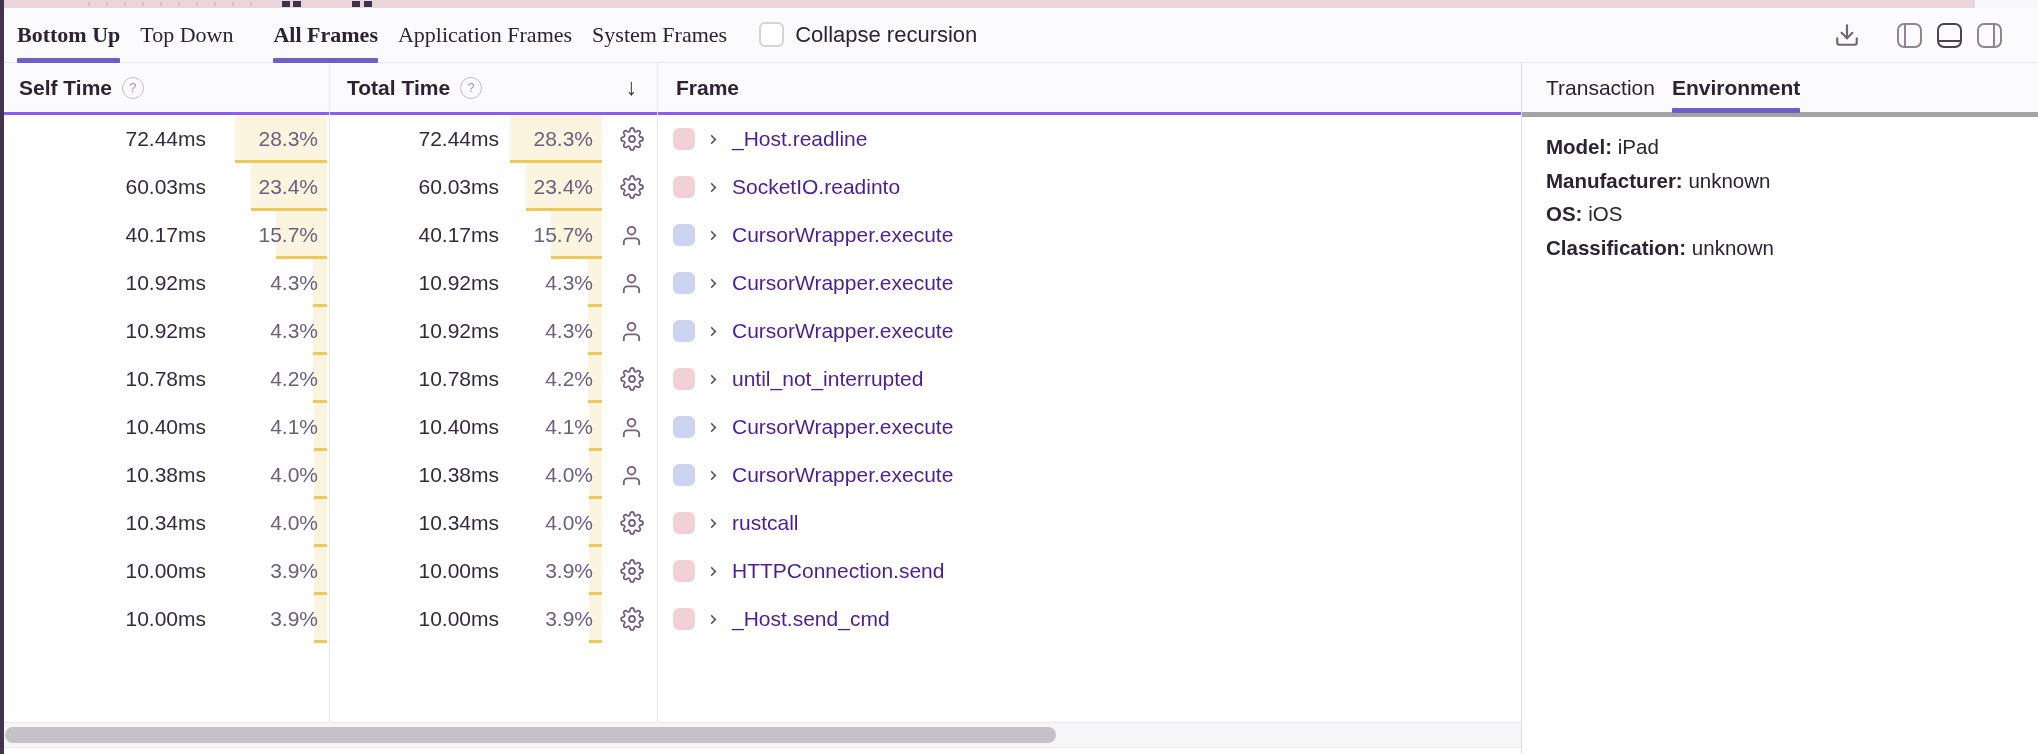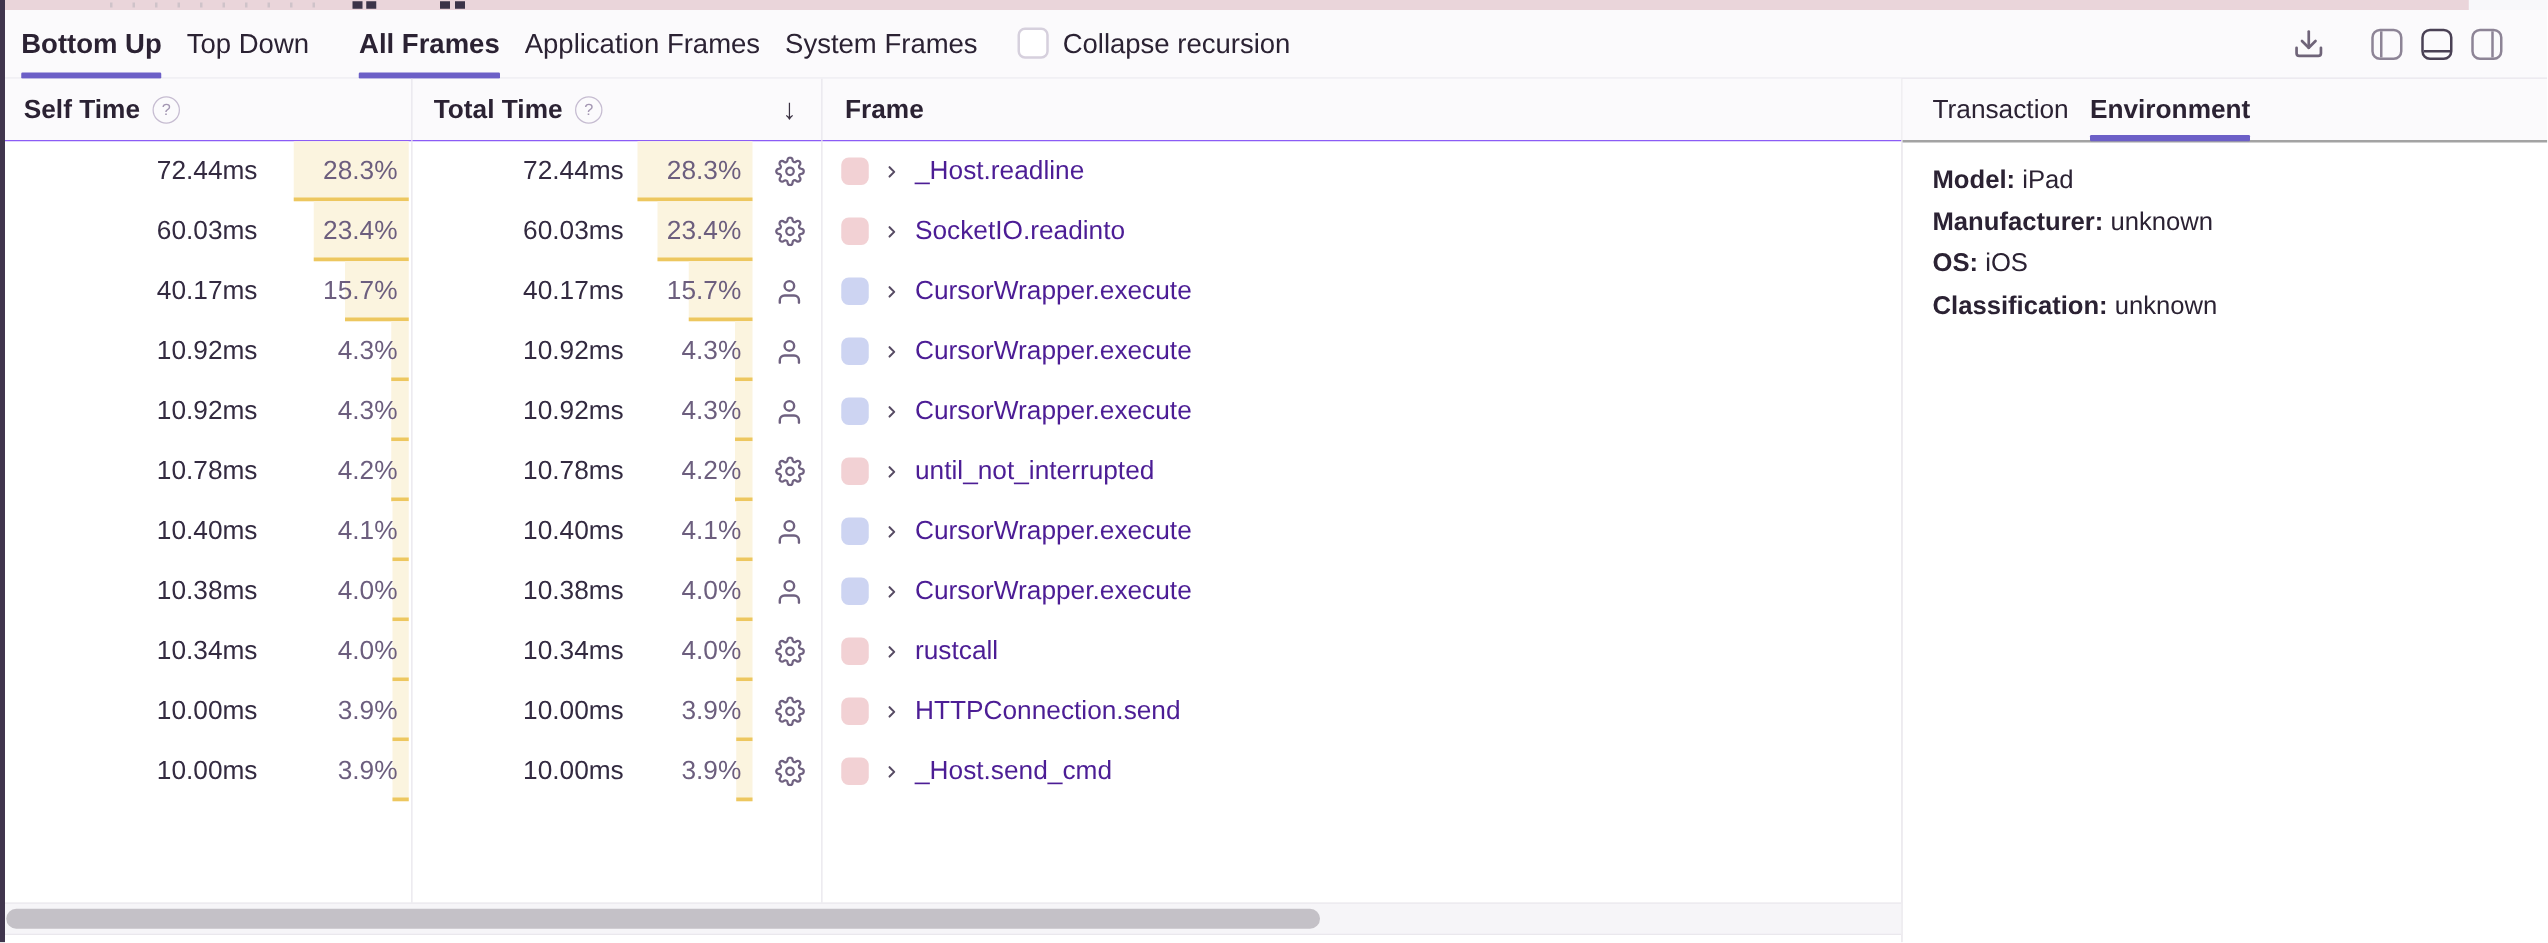--- a/index.html
+++ b/index.html
@@ -12,21 +12,21 @@
   
   .minimap{height:8px;background:#ead5da;position:relative;}
   .minimap-end{position:absolute;right:0;top:0;bottom:0;width:63px;background:#f8f8fa;}
   .mm-tick{position:absolute;top:2px;width:2px;height:4px;background:#cfc3c9;}
   .mm-mark{position:absolute;top:1px;width:8px;height:6px;background:#3b3347;}
 
   
   .toolbar{height:54px;display:flex;align-items:center;padding-left:17px;
     border-bottom:1px solid #e8e5ec;background:#fbfafc;position:relative;}
   .tab{font-size:22px;height:100%;display:flex;align-items:center;position:relative;
-    margin-right:20px;white-space:nowrap;cursor:pointer;}
+    margin-right:20px;white-space:nowrap;cursor:pointer;font-family:Liberation Serif, serif;}
   .tab:nth-child(3){margin-left:20px;}
   .tab.active{font-weight:700;}
   .tab.active::after{content:"";position:absolute;left:0;right:0;bottom:-1px;height:5px;
     background:#6c5fc7;border-radius:1px;}
   .collapse{display:flex;align-items:flex-start;gap:11px;margin-left:12px;font-size:22px;cursor:pointer;}
   .checkbox{width:21px;height:21px;border:2px solid #d6d0dd;border-radius:6px;background:#fff;flex:none;}
   .toolbar-icons{margin-left:auto;display:flex;align-items:center;gap:15px;padding-right:36px;}
   .dl-icon{margin-right:22px;display:flex;}
   .layout-icon{width:25px;height:25px;border:2px solid #8d8496;border-radius:7px;position:relative;box-sizing:border-box;}
   .layout-icon.lactive{border-color:#4a4155;}
@@ -35,21 +35,21 @@
   .li-right::after{content:"";position:absolute;right:5px;top:0;bottom:0;width:2px;background:#8d8496;}
 
   
   .content{display:flex;height:691px;}
   .table-area{position:relative;width:1521px;flex:none;background:#fff;}
   .vline{position:absolute;top:0;width:1px;background:#e8e5ec;z-index:2;}
   .vline.v1{left:329px;bottom:30px;}
   .vline.v2{left:657px;bottom:30px;}
 
   .grid{display:grid;grid-template-columns:210px 120px 175px 100px 53px 1fr;}
-  .thead{height:49px;border-bottom:1px solid #8b5cf6;background:#fbfafc;}
+  .thead{height:49px;border-bottom:3px solid #8b5cf6;background:#fbfafc;}
   .hcell{display:flex;align-items:center;font-size:21px;font-weight:600;color:#2b2233;}
   .hcell.h-self{grid-column:1/3;padding-left:19px;gap:10px;}
   .hcell.h-total{grid-column:3/5;padding-left:17px;gap:10px;}
   .hcell.h-sort{grid-column:5;justify-content:center;font-weight:400;font-size:23px;color:#3a3142;}
   .hcell.h-frame{grid-column:6;padding-left:18px;}
   .help{width:20px;height:20px;border:1.5px solid #c6bcd1;border-radius:50%;color:#a396b2;
     font-size:13px;font-weight:400;display:flex;align-items:center;justify-content:center;flex:none;}
 
   .row{height:48px;cursor:default;}
   .cell{display:flex;align-items:center;font-size:21px;min-width:0;}
@@ -68,21 +68,21 @@
   .chev{display:flex;flex:none;cursor:pointer;}
 
   
   .hscroll{position:absolute;left:0;right:0;bottom:6px;height:24px;background:#f6f5f8;
     border-top:1px solid #eae8ed;border-bottom:1px solid #eae8ed;box-sizing:content-box;z-index:3;}
   .thumb{position:absolute;left:5px;top:4px;width:1051px;height:16px;border-radius:8px;background:#c4c1c7;cursor:pointer;}
 
   
   .side-panel{width:516px;flex:none;border-left:1px solid #dfdce4;background:#fff;}
   .panel-tabs{height:49px;display:flex;align-items:center;padding-left:24px;gap:17px;
-    border-bottom:2px solid #a3a3a3;background:#fbfafc;}
+    border-bottom:5px solid #a3a3a3;background:#fbfafc;}
   .ptab{font-size:21px;height:100%;display:flex;align-items:center;position:relative;cursor:pointer;white-space:nowrap;}
   .ptab.active{font-weight:700;}
   .ptab.active::after{content:"";position:absolute;left:0;right:0;bottom:-1px;height:5px;
     background:#6c5fc7;border-radius:1px;}
   .panel-body{padding:13px 24px 0 24px;font-size:20.5px;line-height:33.5px;color:#2b2233;}
   .env-line b{font-weight:700;}
 </style>
 </head>
 <body>
 

